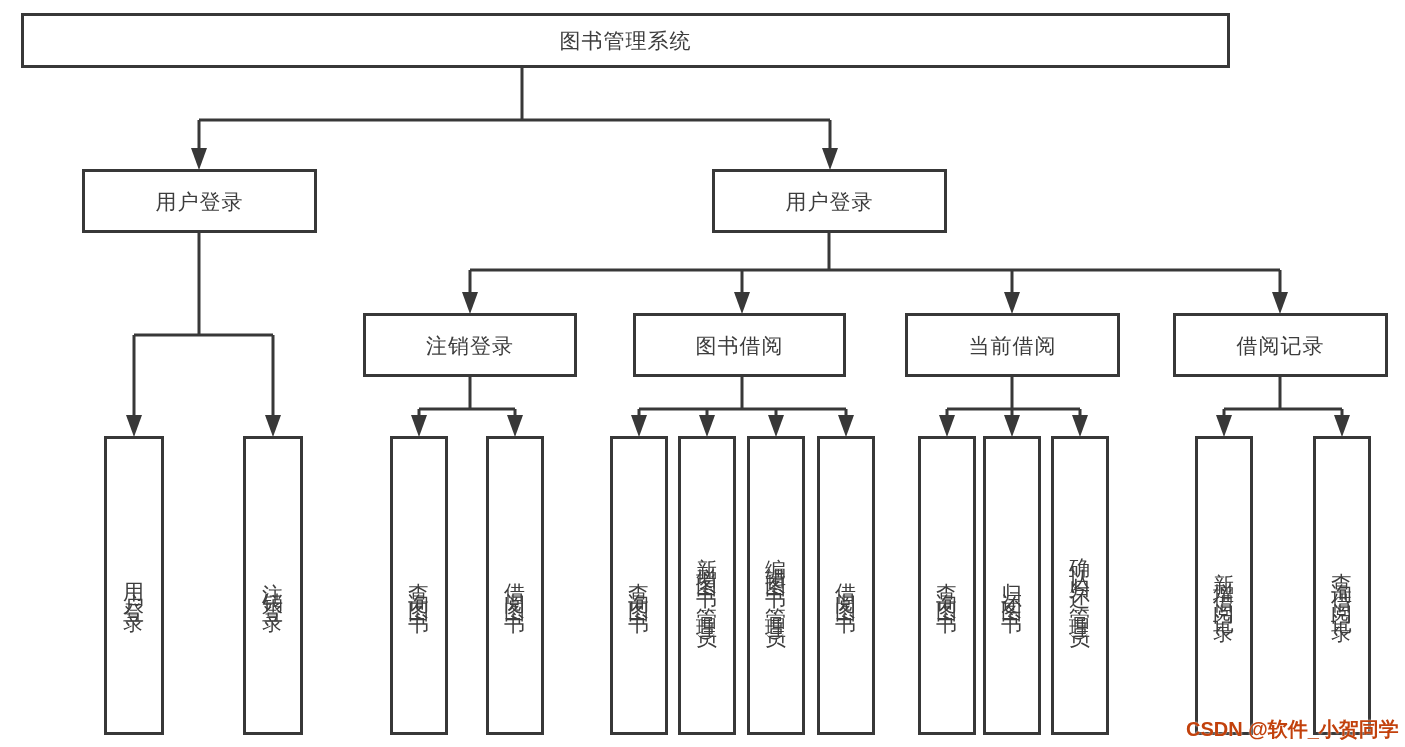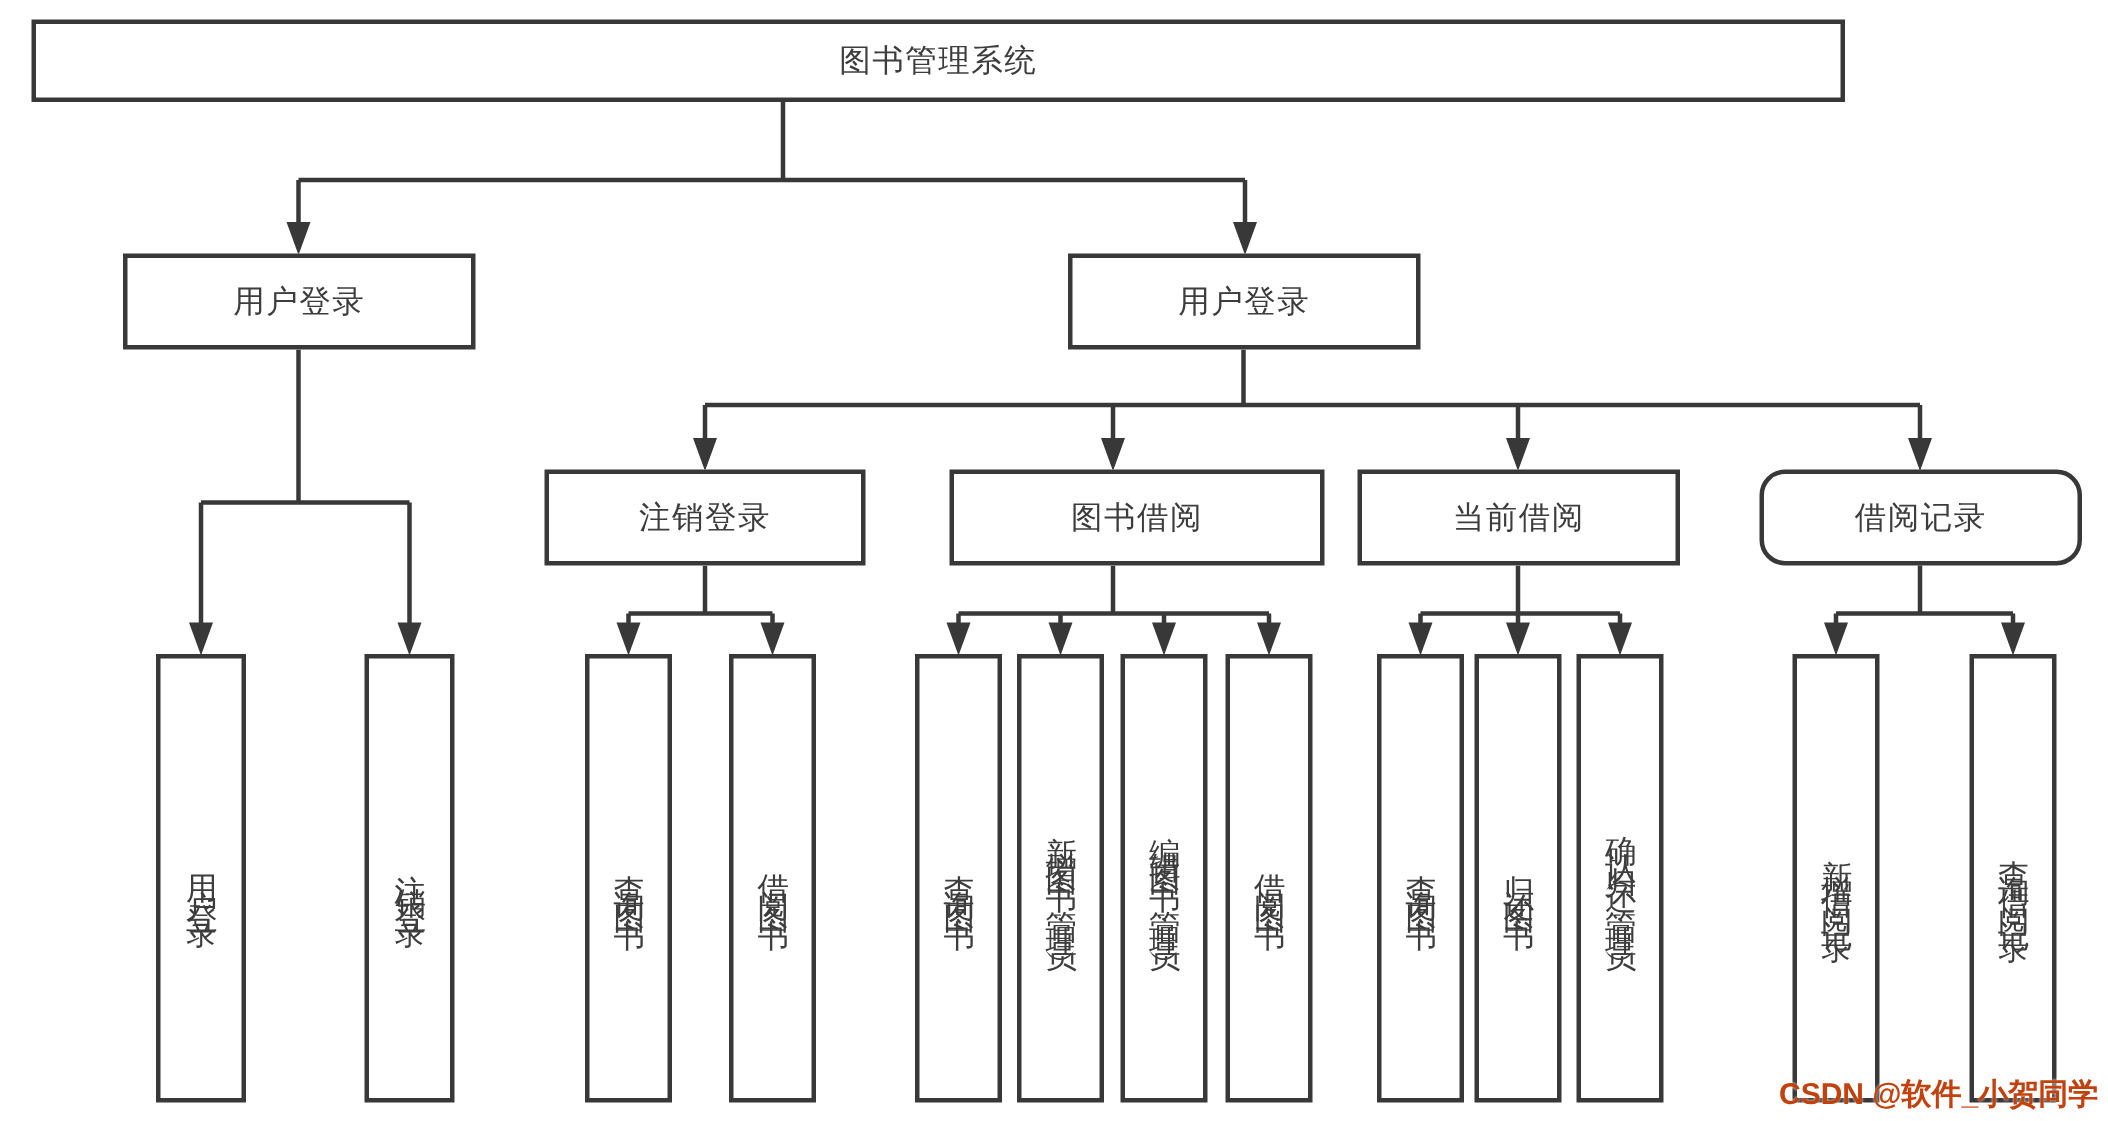--- a/index.html
+++ b/index.html
@@ -73,23 +73,23 @@
       <polygon points="1334,415 1350,415 1342,437"></polygon>
     </g>
   </svg>
 
   <div class="node" style="left:21px;top:13px;width:1209px;height:55px;">图书管理系统</div>
 
   <div class="node" style="left:82px;top:169px;width:235px;height:64px;">用户登录</div>
   <div class="node" style="left:712px;top:169px;width:235px;height:64px;">用户登录</div>
 
   <div class="node" style="left:363px;top:313px;width:214px;height:64px;">注销登录</div>
-  <div class="node" style="left:633px;top:313px;width:250px;height:64px;">图书借阅</div>
+  <div class="node" style="left:633px;top:313px;width:213px;height:64px;">图书借阅</div>
   <div class="node" style="left:905px;top:313px;width:215px;height:64px;">当前借阅</div>
-  <div class="node" style="left:1173px;top:313px;width:215px;height:64px;border-radius:17px;">借阅记录</div>
+  <div class="node" style="left:1173px;top:313px;width:215px;height:64px;">借阅记录</div>
 
   <div class="node leaf" style="left:104px;top:436px;width:60px;height:299px;">
       <span>用户登录</span>
     </div>
   <div class="node leaf" style="left:243px;top:436px;width:60px;height:299px;">
       <span>注销登录</span>
     </div>
 
   <div class="node leaf" style="left:390px;top:436px;width:58px;height:299px;">
       <span>查询图书</span>

